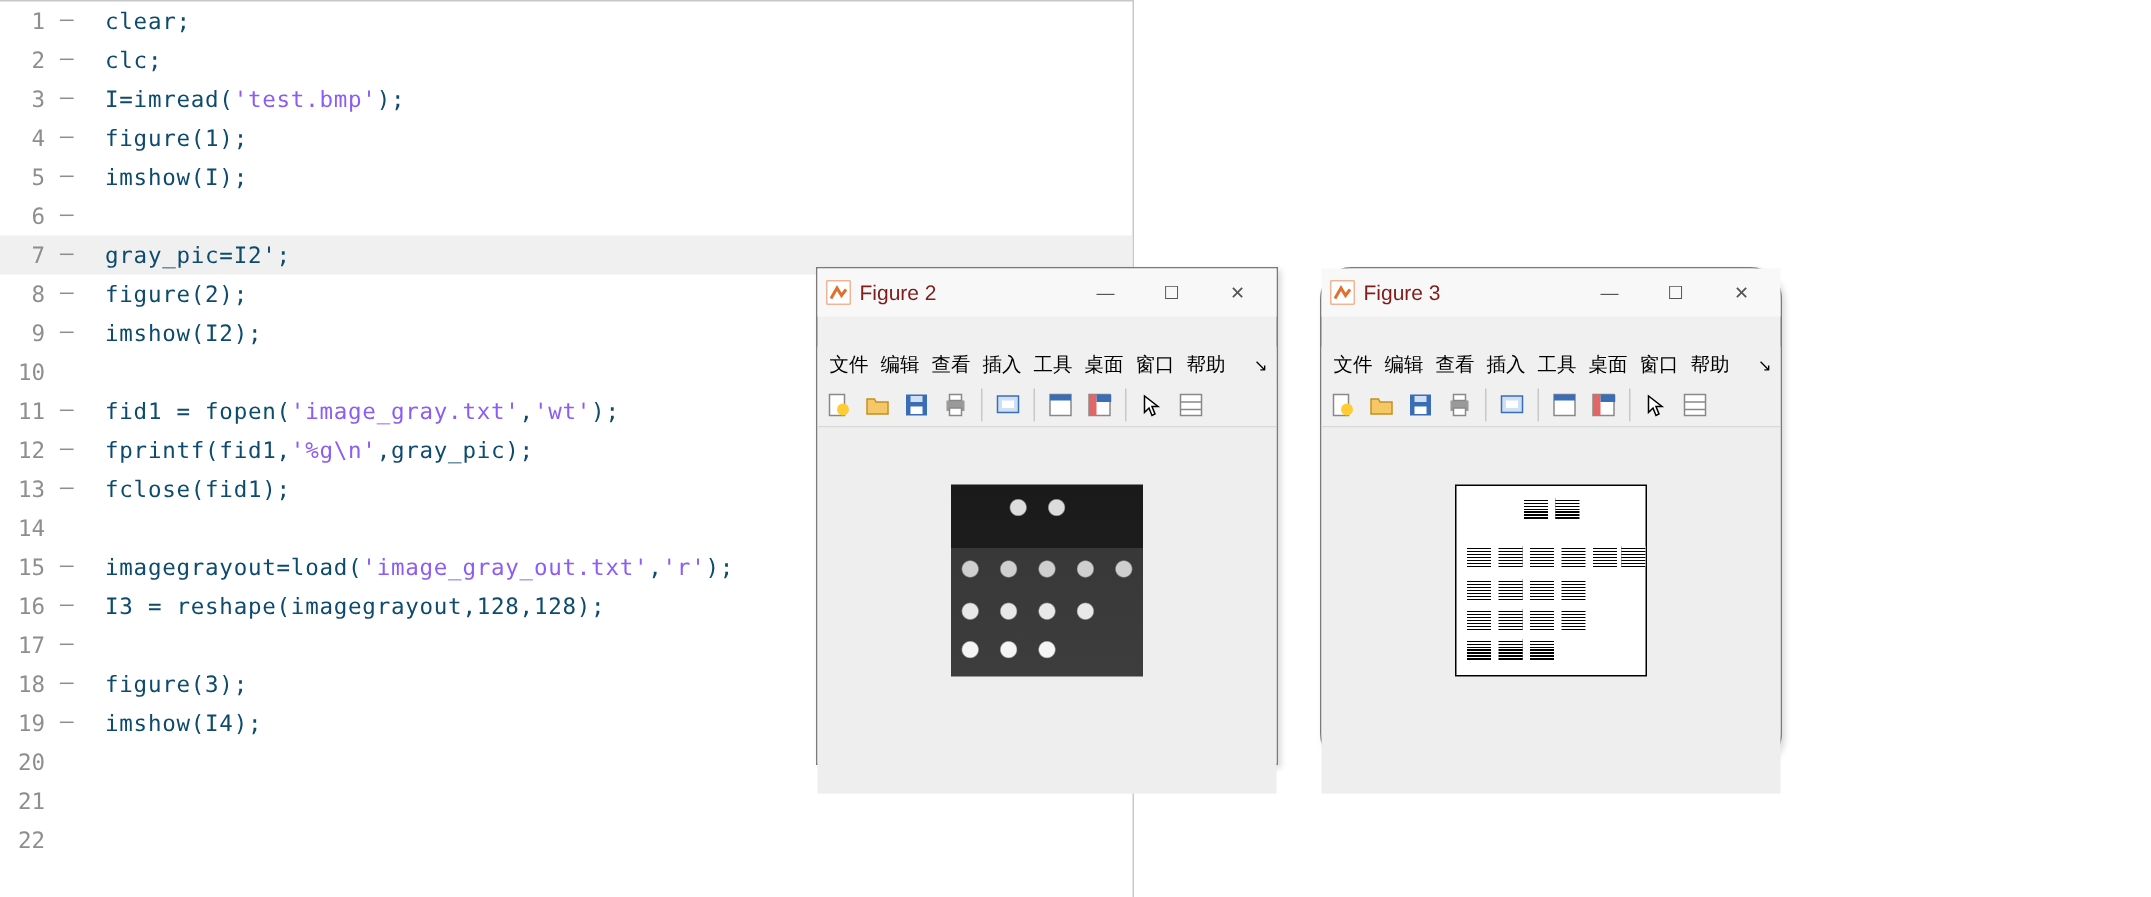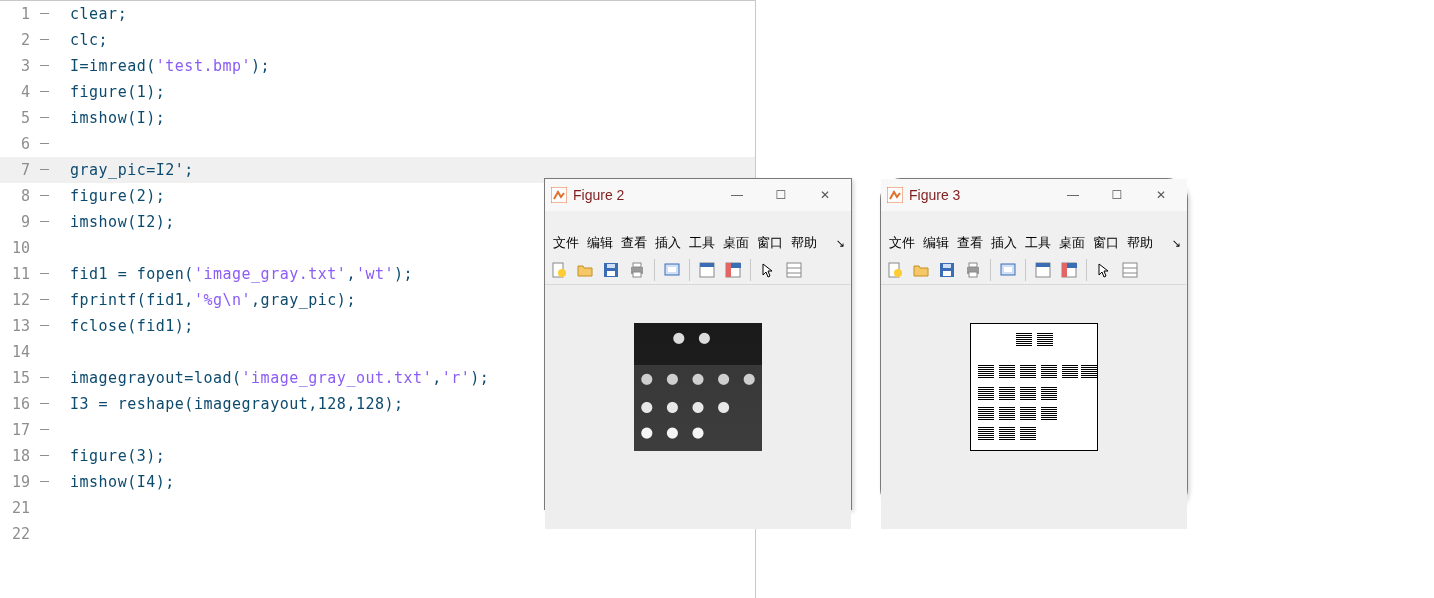--- a/index.html
+++ b/index.html
@@ -263,20 +263,25 @@
     </div>
     <div class="code-line">
       <span class="ln">18</span>
       <span class="dash">—</span>
       <span class="code"><span class="txt">figure(3);</span></span>
     </div>
     <div class="code-line">
       <span class="ln">19</span>
       <span class="dash">—</span>
       <span class="code"><span class="txt">imshow(I4);</span></span>
+    </div>
+    <div class="code-line">
+      <span class="ln">20</span>
+      <span class="dash"></span>
+      <span class="code"></span>
     </div>
     <div class="code-line">
       <span class="ln">21</span>
       <span class="dash"></span>
       <span class="code"></span>
     </div>
     <div class="code-line">
       <span class="ln">22</span>
       <span class="dash"></span>
       <span class="code"></span>

